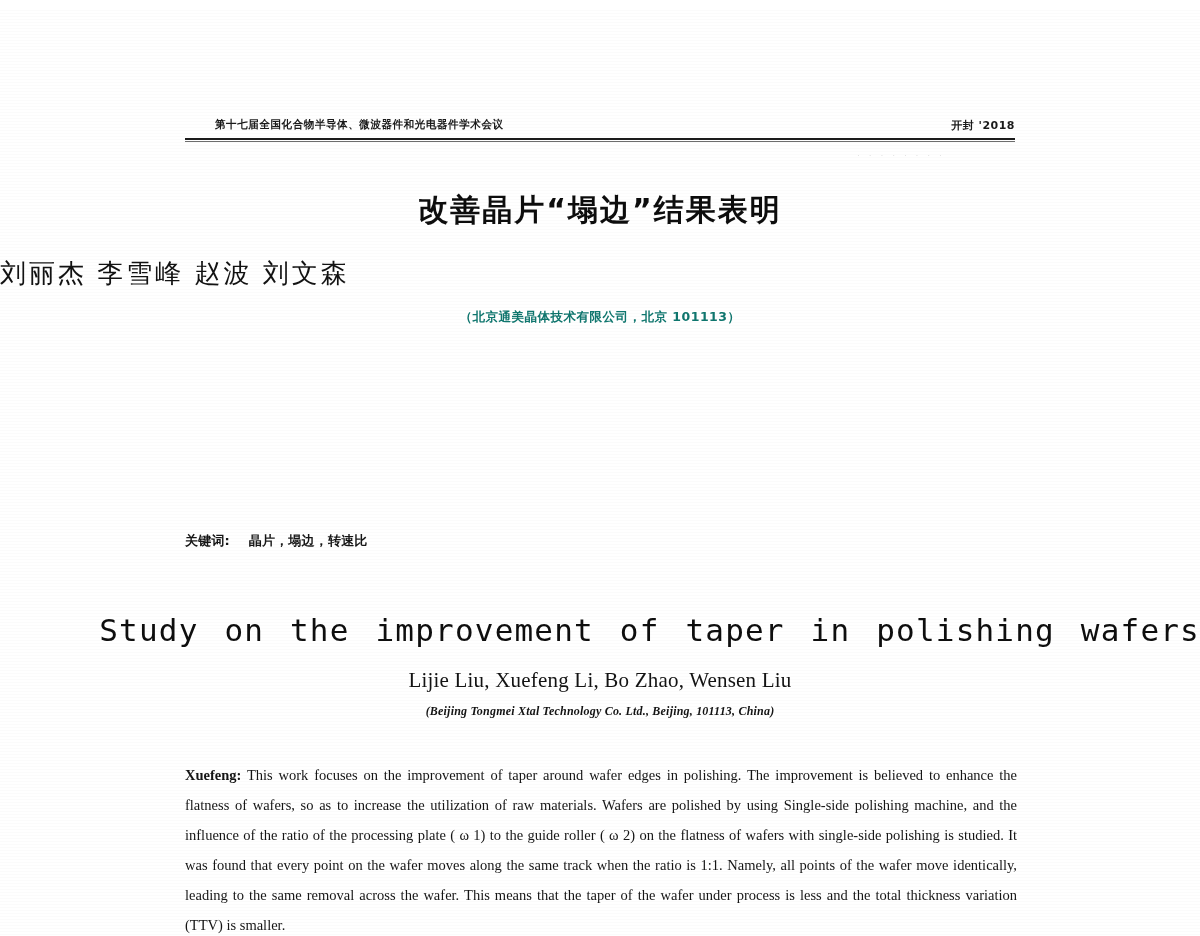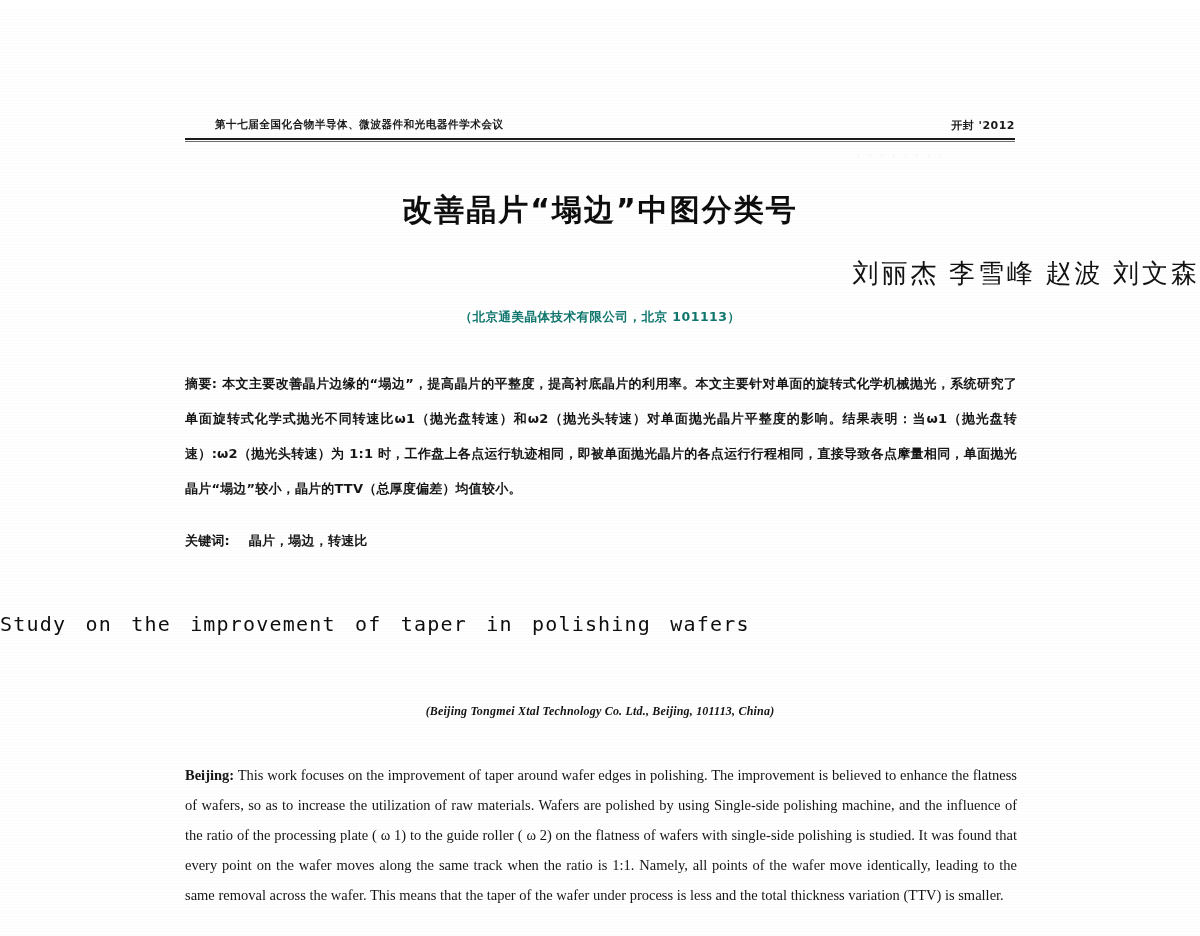--- a/index.html
+++ b/index.html
@@ -95,22 +95,22 @@
     font-weight: bold;
     font-size: 30px;
     letter-spacing: 2px;
     color: #0d0d0d;
   }
   .cn-authors {
     position: absolute;
     left: 0;
     top: 248px;
     width: 1200px;
-    text-align: right;
-    font-family: Liberation Serif, serif;
+    text-align: left;
+    font-family: Liberation Sans, sans-serif;
     font-size: 26px;
     letter-spacing: 3px;
     color: #121212;
   }
   .cn-affil {
     position: absolute;
     left: 0;
     top: 301px;
     width: 1200px;
     text-align: center;
@@ -165,23 +165,23 @@
   .cn-classline span { display: inline-block; }
   .cn-classline .c2 { margin-left: 62px; }
   .cn-classline .c3 { margin-left: 60px; }
 
   
   .en-title {
     position: absolute;
     left: 0;
     top: 604px;
     width: 1200px;
-    text-align: left;
+    text-align: right;
     font-family: "DejaVu Sans Mono", "Liberation Mono", monospace;
-    font-size: 20px;
+    font-size: 31px;
     letter-spacing: 1.2px;
     color: #0e0e0e;
     word-spacing: 6px;
   }
   .en-authors {
     position: absolute;
     left: 0;
     top: 660px;
     width: 1200px;
     text-align: center;
@@ -232,47 +232,44 @@
       repeating-linear-gradient(0deg, rgba(0,0,0,.5) 0 1px, transparent 1px 3px);
   }
 </style>
 </head>
 <body>
 
 <div class="page">
 
   <div class="header-band">
     <div class="header-left">第十七届全国化合物半导体、微波器件和光电器件学术会议</div>
-    <div class="header-right">开封 '2012</div>
+    <div class="header-right">开封 '2018</div>
     <div class="header-rule"></div>
     <div class="header-rule thin"></div>
     <div class="header-smudge">. .   .  .  . .  . .</div>
   </div>
 
-  <div class="cn-title">改善晶片“塌边”中图分类号</div>
+  <div class="cn-title">改善晶片“塌边”结果表明</div>
 
   <div class="cn-authors">刘丽杰 李雪峰 赵波 刘文森</div>
 
   <div class="cn-affil">（北京通美晶体技术有限公司，北京 101113）</div>
 
-  <div class="cn-abstract">
-    <span class="lead">摘要:</span>
-    <span>本文主要改善晶片边缘的“塌边”，提高晶片的平整度，提高衬底晶片的利用率。本文主要针对单面的旋转式化学机械抛光，系统研究了单面旋转式化学式抛光不同转速比ω1（抛光盘转速）和ω2（抛光头转速）对单面抛光晶片平整度的影响。结果表明：当ω1（抛光盘转速）:ω2（抛光头转速）为 1:1 时，工作盘上各点运行轨迹相同，即被单面抛光晶片的各点运行行程相同，直接导致各点摩量相同，单面抛光晶片“塌边”较小，晶片的TTV（总厚度偏差）均值较小。</span>
-  </div>
 
   <div class="cn-keywords">
     <span>关键词:</span>
     <span class="kw-body">晶片，塌边，转速比</span>
   </div>
 
 
   <div class="en-title">Study on the improvement of taper in polishing wafers</div>
 
+  <div class="en-authors">Lijie Liu, Xuefeng Li, Bo Zhao, Wensen Liu</div>
 
   <div class="en-affil">(Beijing Tongmei Xtal Technology Co. Ltd., Beijing, 101113, China)</div>
 
   <div class="en-abstract">
-    <span class="lead">Beijing:</span>
+    <span class="lead">Xuefeng:</span>
     <span>This work focuses on the improvement of taper around wafer edges in polishing. The improvement is believed to enhance the flatness of wafers, so as to increase the utilization of raw materials. Wafers are polished by using Single-side polishing machine, and the influence of the ratio of the processing plate ( ω 1) to the guide roller ( ω 2) on the flatness of wafers with single-side polishing is studied. It was found that every point on the wafer moves along the same track when the ratio is 1:1. Namely, all points of the wafer move identically, leading to the same removal across the wafer. This means that the taper of the wafer under process is less and the total thickness variation (TTV) is smaller.</span>
   </div>
 
   <div class="grain"></div>
 </div>
 
 </body></html>

